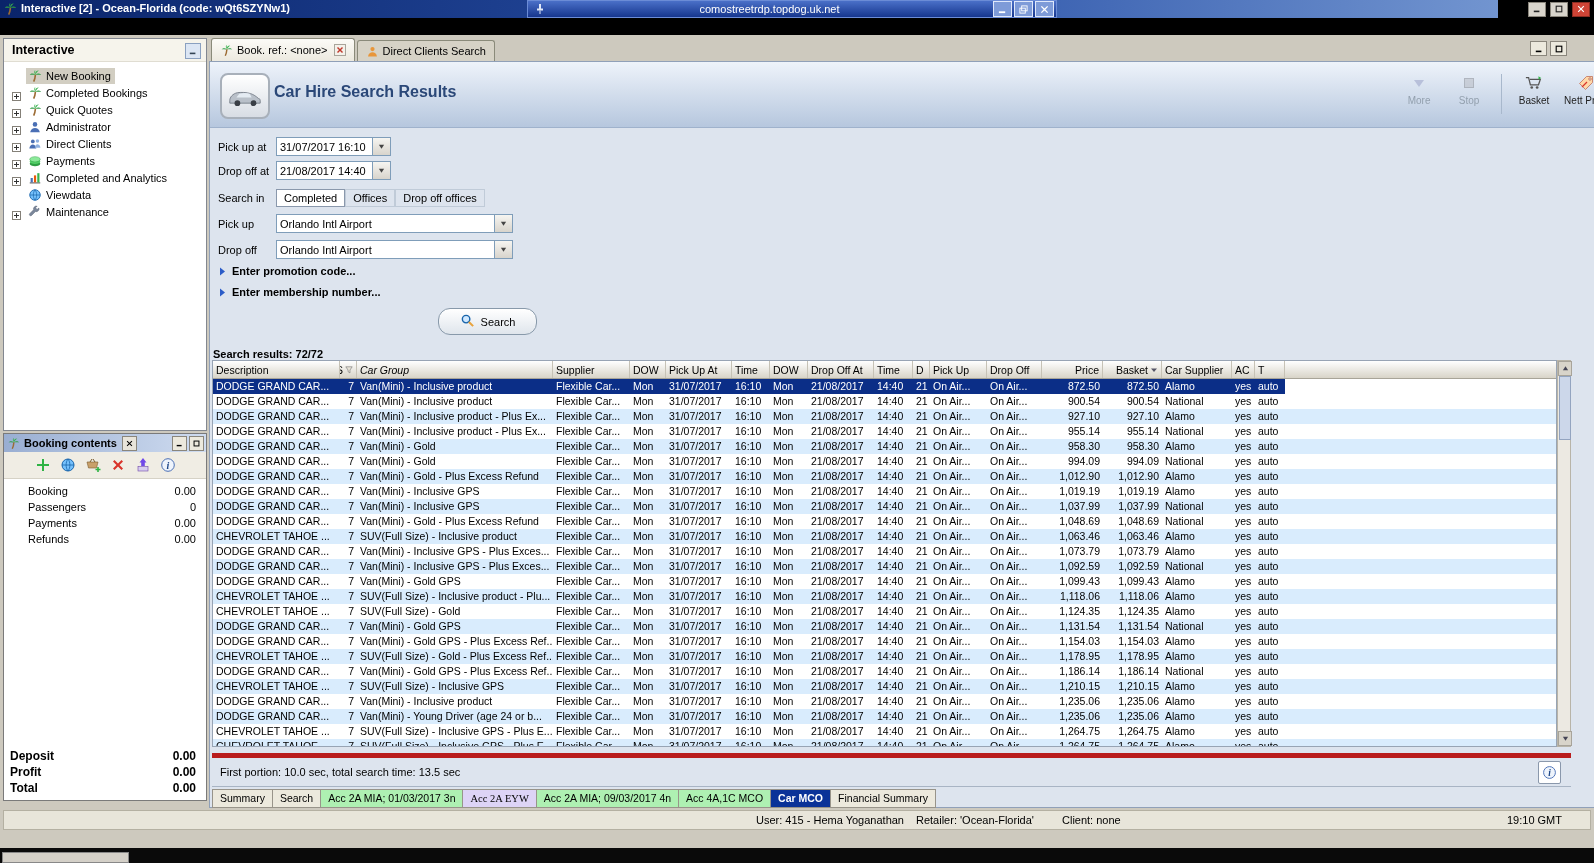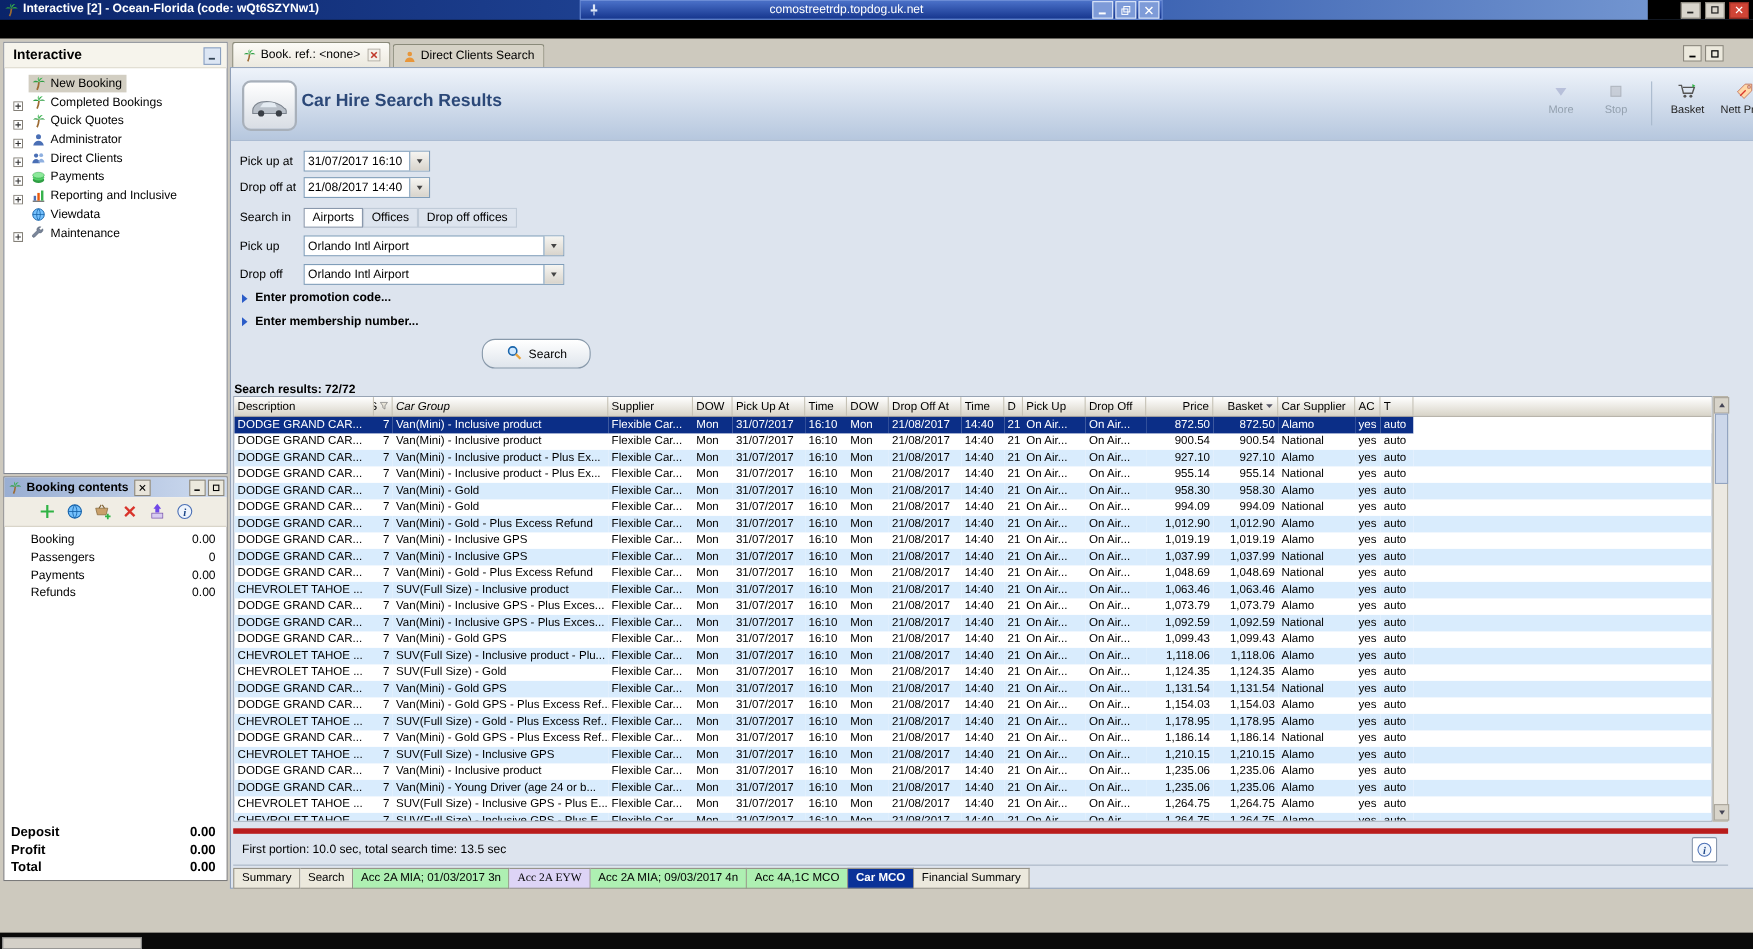--- a/index.html
+++ b/index.html
@@ -373,21 +373,21 @@
           </span>
           <span class="tree-hl">
             <span class="tree-icon">
               <svg viewBox="0 0 16 16">
                 <rect x="2" y="13" width="12" height="1.2" fill="#555"></rect>
                 <rect x="3" y="8" width="2.5" height="5" fill="#4a6fb5"></rect>
                 <rect x="6.8" y="5" width="2.5" height="8" fill="#e8590c"></rect>
                 <rect x="10.6" y="2.5" width="2.5" height="10.5" fill="#37b24d"></rect>
               </svg>
             </span>
-            <span class="tree-label">Reporting and Inclusive</span>
+            <span class="tree-label">Completed and Analytics</span>
           </span>
         </div>
         <div class="tree-row">
           <span class="tree-expand empty"></span>
           <span class="tree-hl">
             <span class="tree-icon">
               <svg viewBox="0 0 16 16">
                 <circle cx="8" cy="8" r="6" fill="#74c0fc" stroke="#1864ab"></circle>
                 <path d="M2 8h12M8 2c2.5 3 2.5 9 0 12M8 2c-2.5 3-2.5 9 0 12" stroke="#1864ab" fill="none" stroke-width=".8"></path>
               </svg>
@@ -642,21 +642,21 @@
     <div class="combo" style="left:66px;top:99px;width:115px;">
       <span class="cv">21/08/2017 14:40</span>
       <span class="ca">
           <svg viewBox="0 0 8 8">
             <path d="M1 2h6L4 6.5z" fill="#444"></path>
           </svg>
         </span>
     </div>
     <span class="f-label" style="left:8px;top:130px;">Search in</span>
     <div class="search-in">
-        <span class="si-opt selected">Airports</span>
+        <span class="si-opt selected">Completed</span>
         <span class="si-opt">Offices</span>
         <span class="si-opt">Drop off offices</span>
       </div>
     <span class="f-label" style="left:8px;top:156px;">Pick up</span>
     <div class="combo" style="left:66px;top:152px;width:237px;">
       <span class="cv">Orlando Intl Airport</span>
       <span class="ca">
           <svg viewBox="0 0 8 8">
             <path d="M1 2h6L4 6.5z" fill="#444"></path>
           </svg>
@@ -1318,17 +1318,23 @@
         <span class="bt">Search</span>
         <span class="bt bt-green">Acc 2A MIA; 01/03/2017 3n</span>
         <span class="bt bt-lavender">Acc 2A EYW</span>
         <span class="bt bt-green">Acc 2A MIA; 09/03/2017 4n</span>
         <span class="bt bt-green">Acc 4A,1C MCO</span>
         <span class="bt bt-active">Car MCO</span>
         <span class="bt">Financial Summary</span>
       </div>
   </div>
 
+  <div class="statusbar">
+    <span class="sb-item sb-user">User: 415 - Hema Yoganathan</span>
+    <span class="sb-item sb-retailer">Retailer: 'Ocean-Florida'</span>
+    <span class="sb-item sb-client">Client: none</span>
+    <span class="sb-item sb-time">19:10 GMT</span>
+  </div>
 
   <div class="taskbar">
     <span class="task-btn"></span>
   </div>
 </div>
 
 </body></html>

